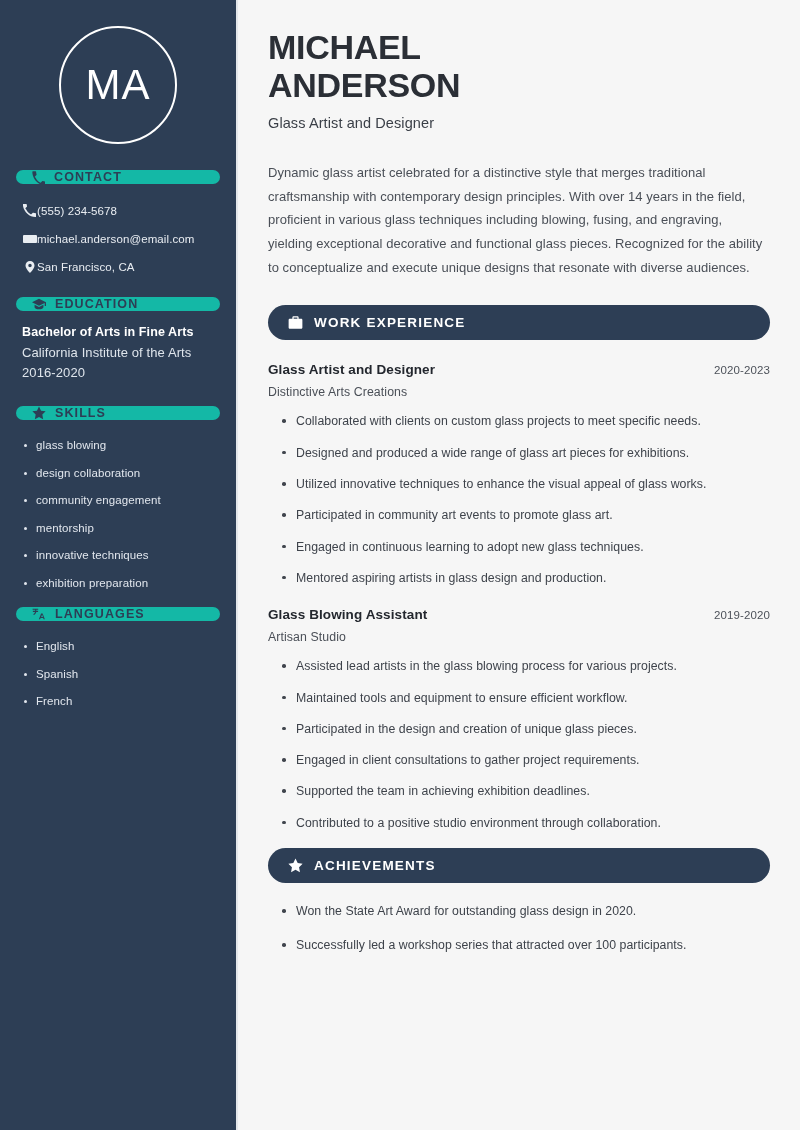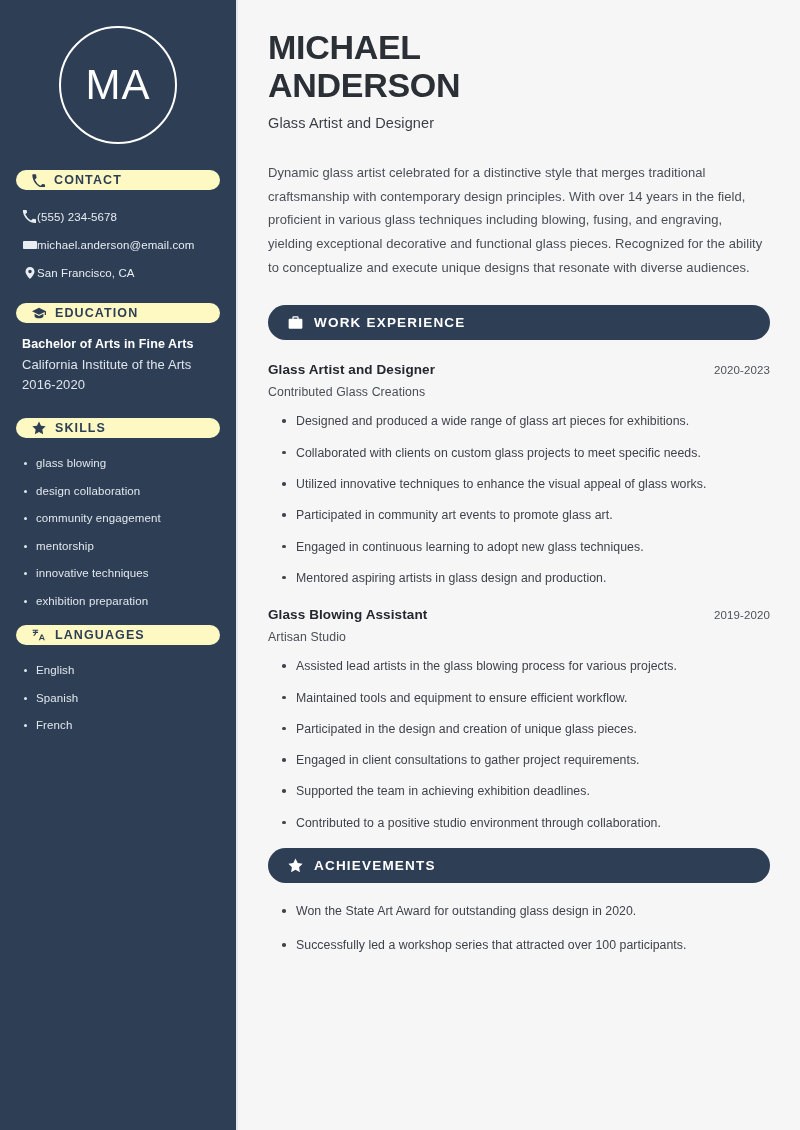--- a/index.html
+++ b/index.html
@@ -45,23 +45,23 @@
     display: flex;
     align-items: center;
     justify-content: center;
     color: #ffffff;
     font-size: 42px;
     font-weight: 400;
     letter-spacing: 1px;
   }
 
   .pill {
-    background: #fef9c3;
+    background: #14b8a6;
     border-radius: 999px;
-    height: 20px;
+    height: 14px;
     display: flex;
     align-items: center;
     gap: 9px;
     padding: 0 16px;
     margin-bottom: 14px;
   }
   .pill .pill-label {
     color: #2d3e55;
     font-size: 12.5px;
     font-weight: bold;
@@ -338,24 +338,24 @@
           </svg>
       </span>
       <span class="sec-label">WORK EXPERIENCE</span>
     </div>
 
     <section class="job-block">
       <div class="job-head">
         <span class="job-role">Glass Artist and Designer</span>
         <span class="job-dates">2020-2023</span>
       </div>
-      <div class="job-org">Contributed Glass Creations</div>
+      <div class="job-org">Distinctive Arts Creations</div>
       <ul class="bullets">
+        <li>Collaborated with clients on custom glass projects to meet specific needs.</li>
         <li>Designed and produced a wide range of glass art pieces for exhibitions.</li>
-        <li>Collaborated with clients on custom glass projects to meet specific needs.</li>
         <li>Utilized innovative techniques to enhance the visual appeal of glass works.</li>
         <li>Participated in community art events to promote glass art.</li>
         <li>Engaged in continuous learning to adopt new glass techniques.</li>
         <li>Mentored aspiring artists in glass design and production.</li>
       </ul>
     </section>
 
     <section class="job-block">
       <div class="job-head">
         <span class="job-role">Glass Blowing Assistant</span>

